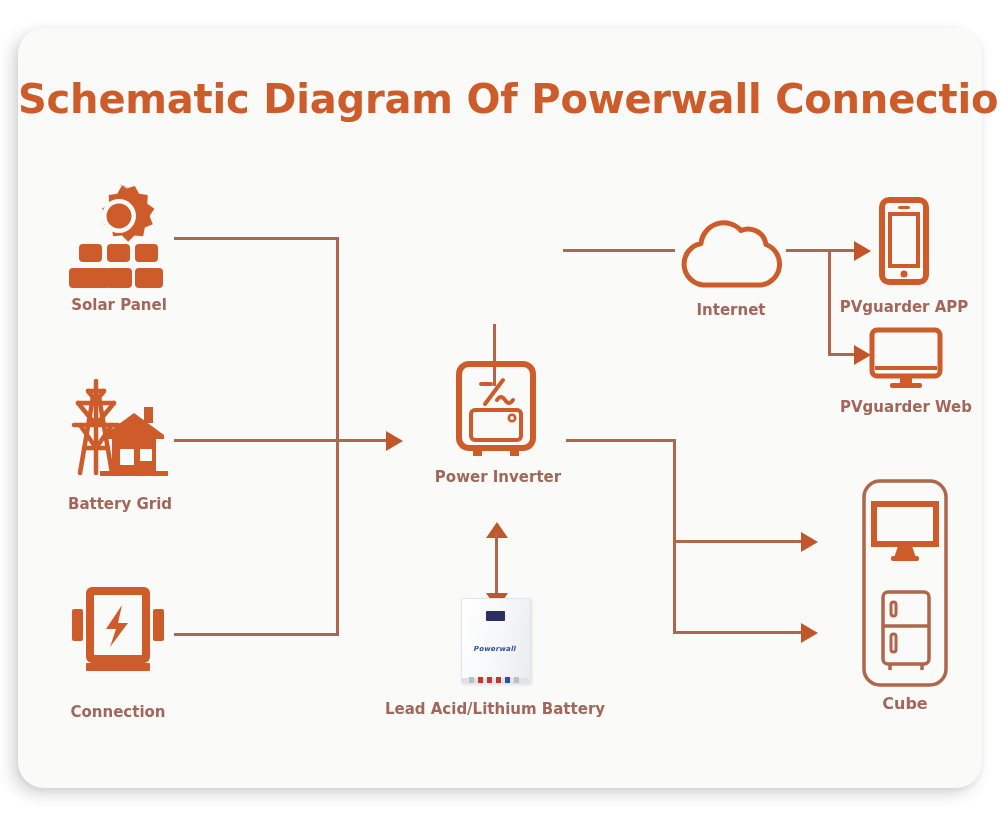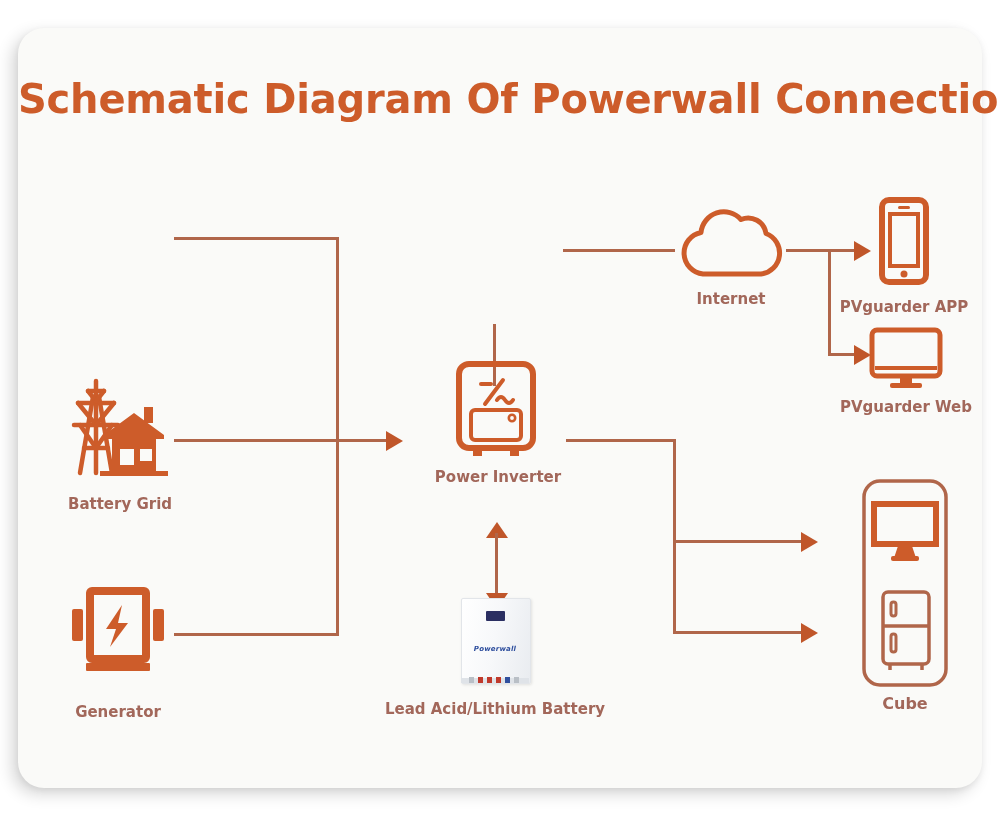--- a/index.html
+++ b/index.html
@@ -151,20 +151,36 @@
     <div class="wire v" style="left:477px; top:505px; height:62px;"></div>
     <div class="arrow down" style="left:468px; top:565px;"></div>
 
     <div class="wire h" style="left:548px; top:411px; width:110px;"></div>
     <div class="wire v" style="left:655px; top:411px; height:195px;"></div>
     <div class="wire h" style="left:655px; top:512px; width:130px;"></div>
     <div class="arrow right" style="left:783px; top:504px;"></div>
     <div class="wire h" style="left:655px; top:603px; width:130px;"></div>
     <div class="arrow right" style="left:783px; top:595px;"></div>
 
+    <div class="node" style="left:45px; top:150px; width:112px; height:110px;">
+      <svg width="112" height="110" viewBox="0 0 112 110">
+        <g fill="#cd5c2a">
+          <path d="M56 6 l7.5 4.6 8.3 -2.6 4.3 7.7 8.6 1.3 -0.4 8.7 7.1 5.1 -4.8 7.3 3.2 8.1 -8 3.4 -1.6 8.6 -8.7 -0.6 -6.3 6.1 -6.3 -6.1 -8.7 0.6 -1.6 -8.6 -8 -3.4 3.2 -8.1 -4.8 -7.3 7.1 -5.1 -0.4 -8.7 8.6 -1.3 4.3 -7.7 8.3 2.6z"></path>
+          <circle cx="56" cy="38" r="17" fill="#fafaf8"></circle>
+          <circle cx="56" cy="38" r="12.5" fill="#cd5c2a"></circle>
+          <rect x="16" y="66" width="23" height="18" rx="4"></rect>
+          <rect x="44" y="66" width="23" height="18" rx="4"></rect>
+          <rect x="72" y="66" width="23" height="18" rx="4"></rect>
+          <path d="M12 90 h28 a4 4 0 0 1 4 4 v12 a4 4 0 0 1 -4 4 h-32 a4 4 0 0 1 -4 -4 v-12 a4 4 0 0 1 4 -4z" transform="translate(2,0)"></path>
+          <rect x="42" y="90" width="27" height="20" rx="4"></rect>
+          <rect x="72" y="90" width="28" height="20" rx="4"></rect>
+        </g>
+      </svg>
+      <div class="label" style="left:-14px; top:118px; width:140px;">Solar Panel</div>
+    </div>
 
     <div class="node" style="left:48px; top:345px; width:110px; height:110px;">
       <svg width="110" height="110" viewBox="0 0 110 110">
         <g stroke="#cd5c2a" stroke-width="4.5" fill="none" stroke-linecap="round">
 
           <path d="M30 8 L30 100"></path>
           <path d="M14 100 L27 24"></path>
           <path d="M46 100 L33 24"></path>
           <path d="M12 30 L48 30"></path>
           <path d="M8 52 L52 52"></path>
@@ -194,25 +210,25 @@
     <div class="node" style="left:50px; top:555px; width:100px; height:95px;">
       <svg width="100" height="95" viewBox="0 0 100 95">
         <g fill="#cd5c2a">
           <rect x="22" y="8" width="56" height="68" rx="2" fill="none" stroke="#cd5c2a" stroke-width="8"></rect>
           <rect x="4" y="26" width="11" height="32" rx="2"></rect>
           <rect x="85" y="26" width="11" height="32" rx="2"></rect>
           <rect x="18" y="80" width="64" height="8" rx="1"></rect>
           <path d="M54 22 L38 46 L48 46 L42 64 L60 40 L50 40 Z"></path>
         </g>
       </svg>
-      <div class="label" style="left:-20px; top:120px; width:140px;">Generator</div>
-    </div>
-
-
-    <div class="node" style="left:655px; top:174px; width:116px; height:80px;">
+      <div class="label" style="left:-20px; top:120px; width:140px;">Connection</div>
+    </div>
+
+
+    <div class="node" style="left:655px; top:185px; width:116px; height:80px;">
       <svg width="116" height="80" viewBox="0 0 116 80">
         <path d="M30 72 a21 21 0 0 1 -2 -41.5 a23 23 0 0 1 40 -13 a18 18 0 0 1 25 14 a21 21 0 0 1 -5 40.5 z" fill="none" stroke="#cd5c2a" stroke-width="5" stroke-linejoin="round"></path>
       </svg>
       <div class="label" style="left:-12px; top:88px; width:140px;">Internet</div>
     </div>
 
     <div class="node" style="left:856px; top:170px; width:60px; height:86px;">
       <svg width="60" height="86" viewBox="0 0 60 86">
         <rect x="8" y="2" width="44" height="82" rx="7" fill="none" stroke="#cd5c2a" stroke-width="6"></rect>
         <rect x="16" y="16" width="28" height="52" fill="none" stroke="#cd5c2a" stroke-width="4"></rect>

